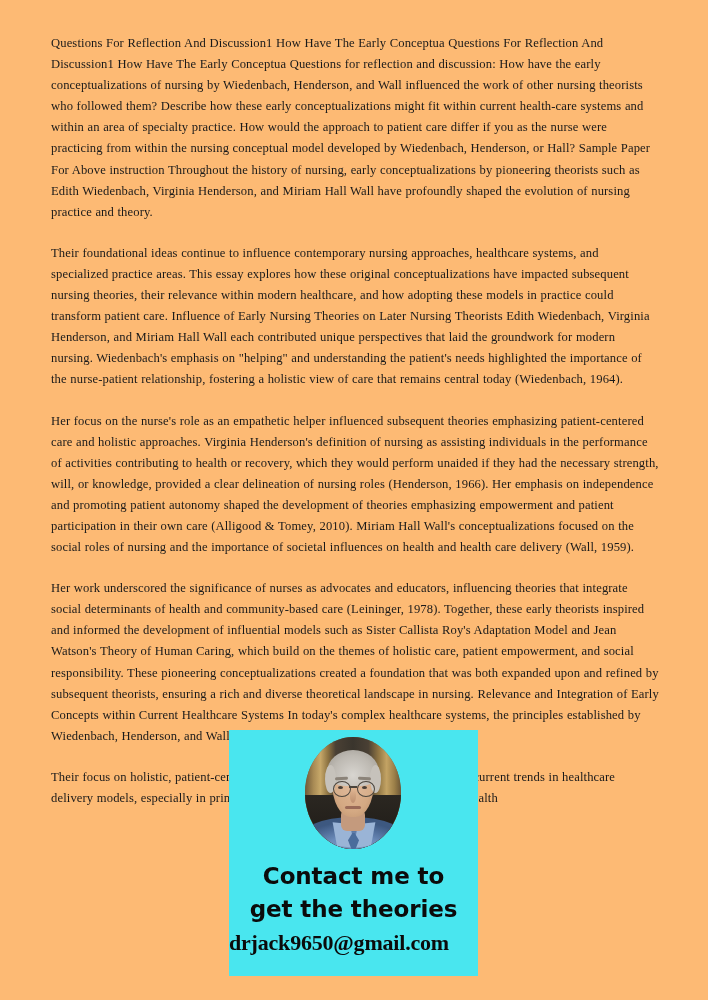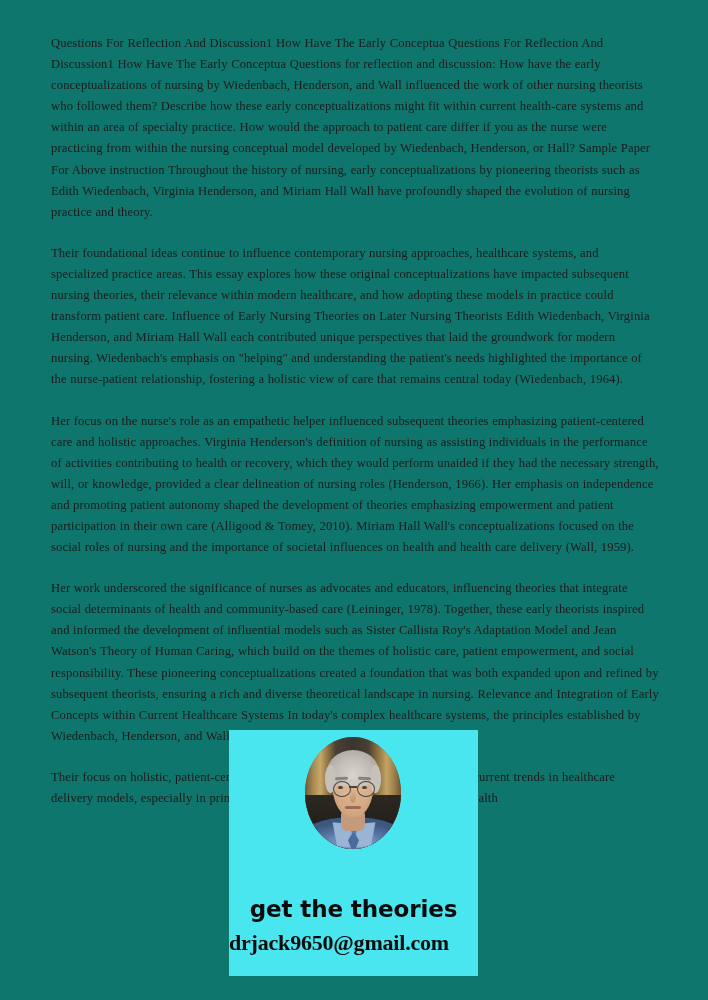--- a/index.html
+++ b/index.html
@@ -14,21 +14,21 @@
     overflow: hidden;
     font-family: "Liberation Serif", "DejaVu Serif", serif;
   }
 
   #page {
     position: absolute;
     left: 0;
     top: 0;
     width: 708px;
     height: 1000px;
-    background: #0f766e;
+    background: #fdba74;
   }
 
   .doc-body {
     position: absolute;
     left: 51px;
     top: 33px;
     width: 608px;
   }
 
   .para {
@@ -245,18 +245,19 @@
         <div class="av-eye-l"></div>
         <div class="av-eye-r"></div>
         <div class="av-glass-l"></div>
         <div class="av-glass-r"></div>
         <div class="av-bridge"></div>
         <div class="av-nose"></div>
         <div class="av-mouth"></div>
       </div>
     </div>
 
+    <div class="overlay-line overlay-line-1">Contact me to</div>
     <div class="overlay-line overlay-line-2">get the theories</div>
     <div class="overlay-email">drjack9650@gmail.com</div>
 
   </div>
 
 </div>
 
 </body></html>

